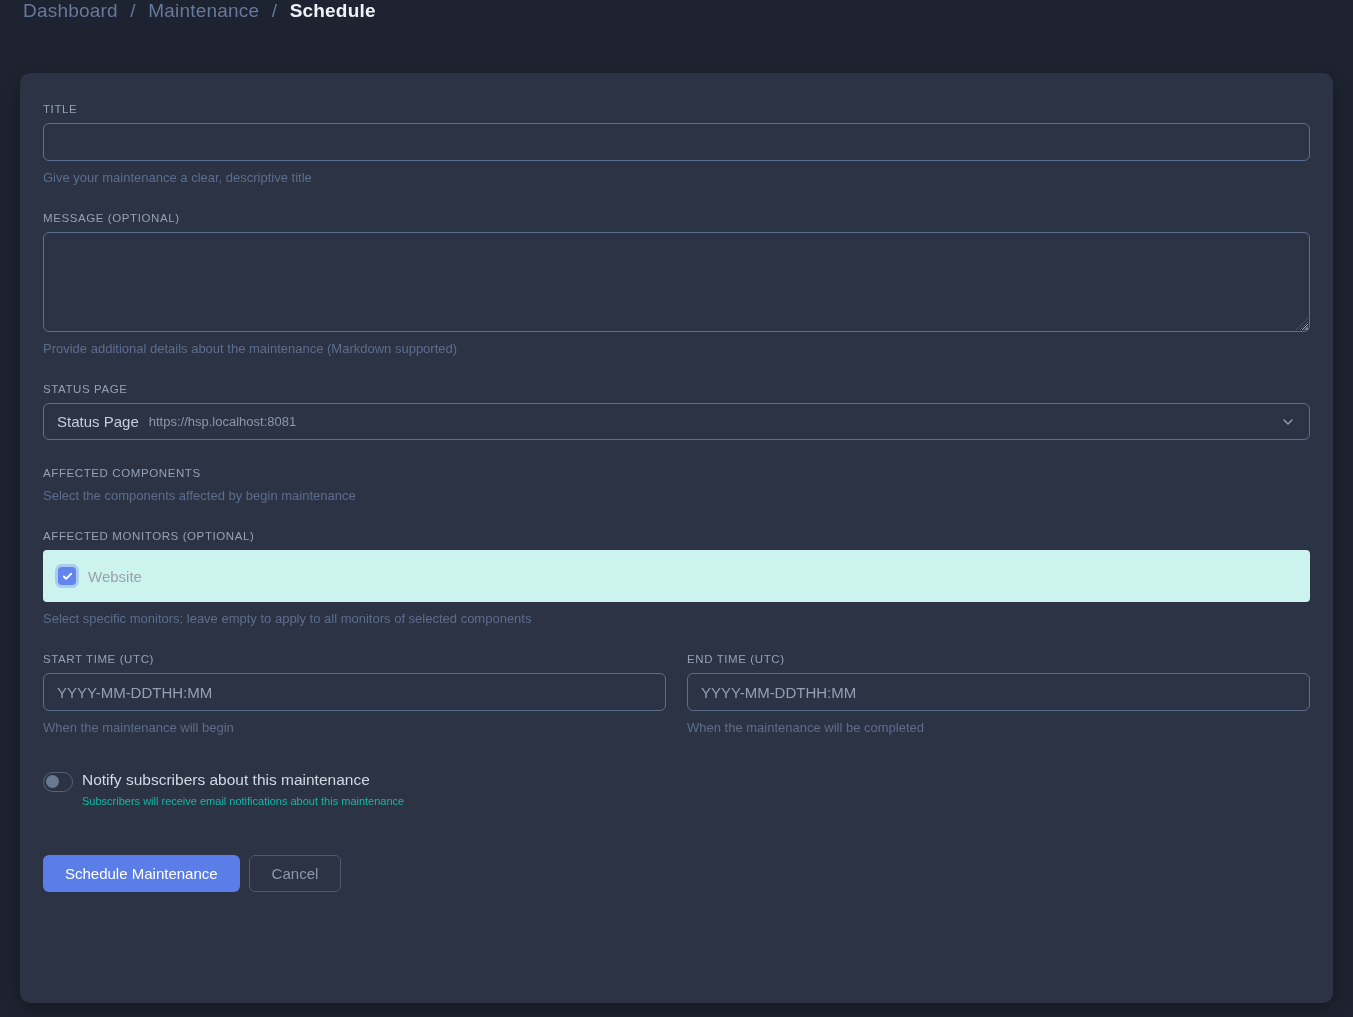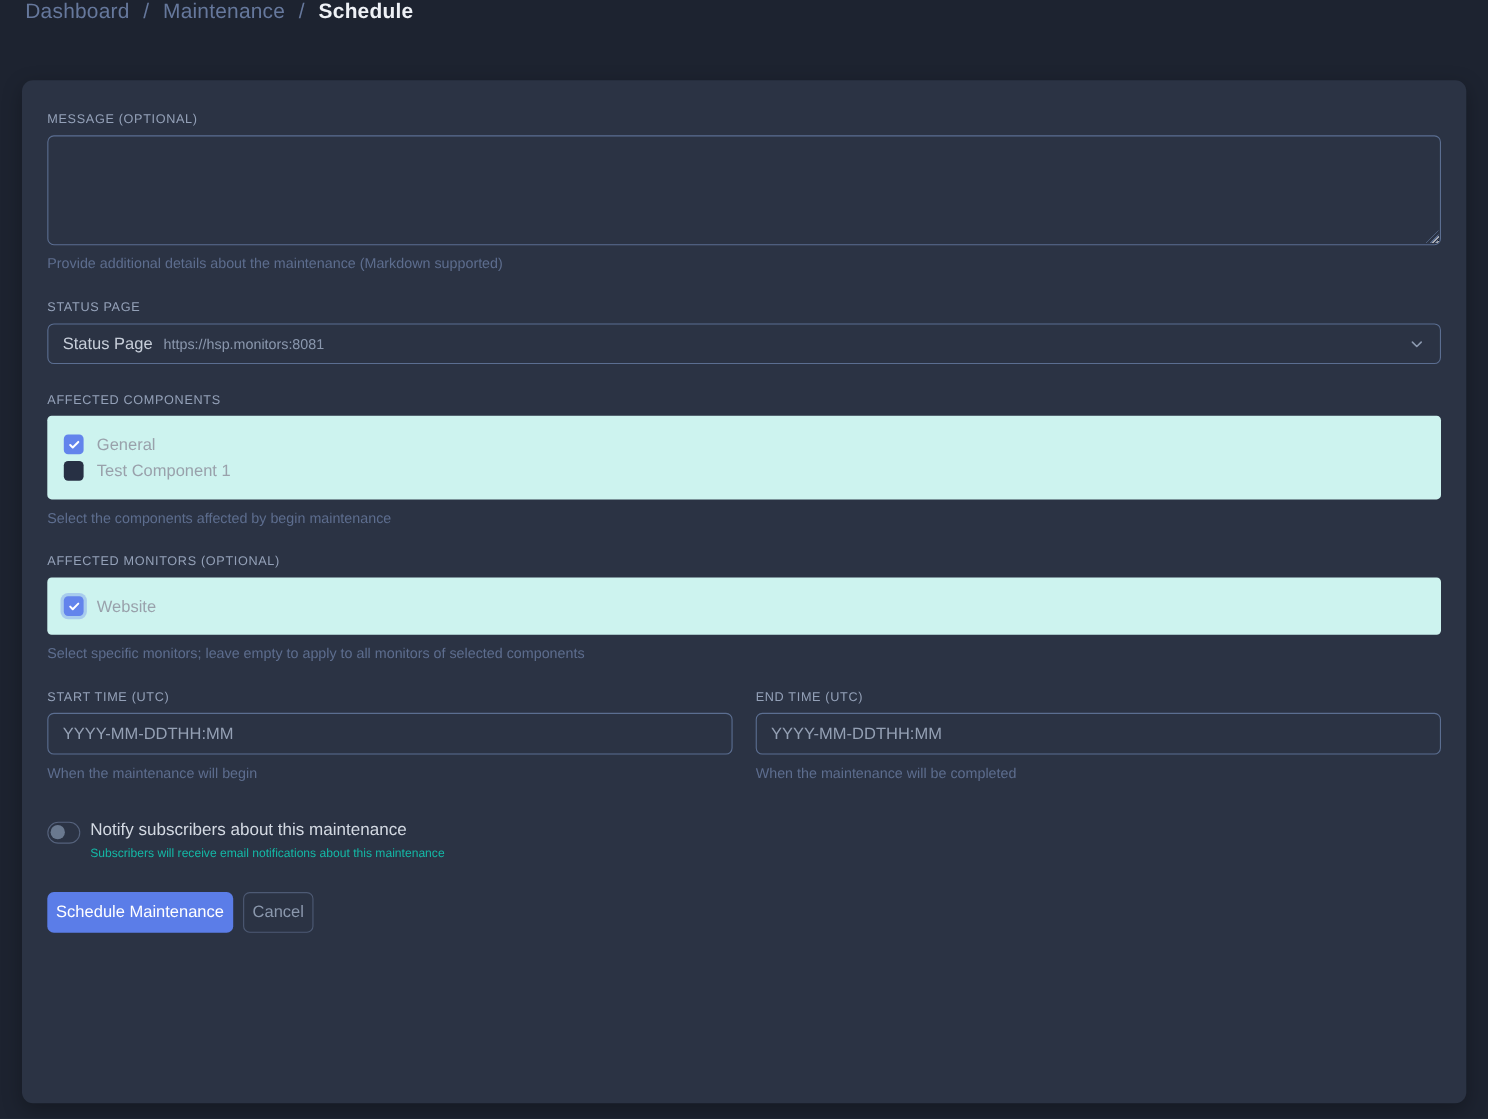--- a/index.html
+++ b/index.html
@@ -151,21 +151,21 @@
     grid-template-columns: 1fr 1fr;
     column-gap: 21px;
     margin-bottom: 24px;
   }
 
   
   .toggle-row {
     display: flex;
     align-items: flex-start;
     margin-top: 36px;
-    margin-bottom: 29px;
+    margin-bottom: 48px;
   }
   .toggle {
     width: 30px; height: 20px;
     border: 1.5px solid #55627c;
     border-radius: 10px;
     position: relative;
     cursor: pointer;
     flex-shrink: 0;
     margin-top: 1px;
   }
@@ -180,21 +180,21 @@
   .toggle-text { margin-left: 9px; }
   .toggle-label { font-size: 15.5px; color: #d3d9e2; }
   .toggle-helper { font-size: 11px; color: #14b8a6; margin-top: 6px; }
 
   
   .button-row { display: flex; align-items: center; gap: 9px; }
   .btn {
     height: 37px;
     border-radius: 6px;
     font-size: 15px;
-    padding: 0 8px;
+    padding: 0 22px;
     cursor: pointer;
     font-family: "Liberation Sans", "DejaVu Sans", sans-serif;
   }
   .btn-primary {
     background: #5b7de8;
     border: none;
     color: #ffffff;
   }
   .btn-secondary {
     background: transparent;
@@ -211,61 +211,50 @@
     <span class="crumb-sep">/</span>
     <span class="crumb-muted">Maintenance</span>
     <span class="crumb-sep">/</span>
     <span class="crumb-current">Schedule</span>
   </nav>
 </header>
 
 <main class="page">
   <section class="card">
 
+    <div class="field">
+      <label class="field-label">Title</label>
+      <input class="text-input" type="text" value="" style="">
+      <div class="helper">Give your maintenance a clear, descriptive title</div>
+    </div>
 
     <div class="field">
       <label class="field-label">Message (optional)</label>
       <div class="textarea-wrap">
         <textarea class="text-area" style=""></textarea>
         <div class="resize-grip"></div>
       </div>
       <div class="helper">Provide additional details about the maintenance (Markdown supported)</div>
     </div>
 
     <div class="field">
       <label class="field-label">Status page</label>
       <div class="select">
         <span class="select-name">Status Page</span>
-        <span class="select-url">https://hsp.monitors:8081</span>
+        <span class="select-url">https://hsp.localhost:8081</span>
         <span class="select-chevron">
           <svg width="16" height="16" viewBox="0 0 24 24" fill="none" stroke="currentColor" stroke-width="2.2" stroke-linecap="round" stroke-linejoin="round">
             <polyline points="6 9 12 15 18 9"></polyline>
           </svg>
         </span>
       </div>
     </div>
 
     <div class="field">
       <label class="field-label">Affected components</label>
-      <div class="check-box-panel">
-        <div class="check-row">
-          <span class="checkbox checked">
-            <svg class="tick" width="11" height="11" viewBox="0 0 24 24" fill="none" stroke="#ffffff" stroke-width="4" stroke-linecap="round" stroke-linejoin="round">
-              <polyline points="20 6 9 17 4 12"></polyline>
-            </svg>
-          </span>
-          <span class="check-label">General</span>
-        </div>
-        <div class="check-row">
-          <span class="checkbox">
-            
-          </span>
-          <span class="check-label">Test Component 1</span>
-        </div>
-      </div>
       <div class="helper">Select the components affected by begin maintenance</div>
     </div>
 
     <div class="field">
       <label class="field-label">Affected monitors (optional)</label>
       <div class="check-box-panel">
         <div class="check-row">
           <span class="checkbox focus-ring checked">
             <svg class="tick" width="11" height="11" viewBox="0 0 24 24" fill="none" stroke="#ffffff" stroke-width="4" stroke-linecap="round" stroke-linejoin="round">
               <polyline points="20 6 9 17 4 12"></polyline>

